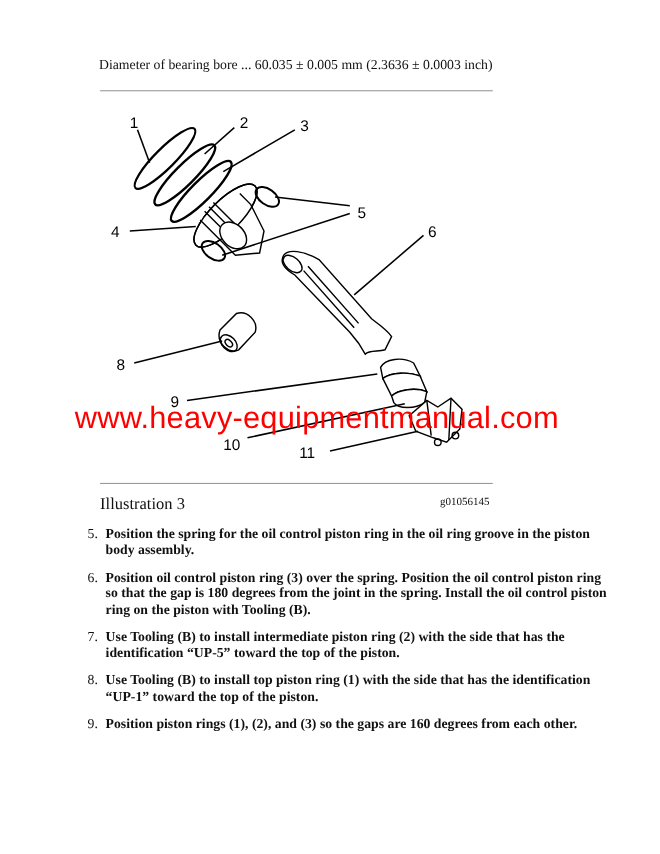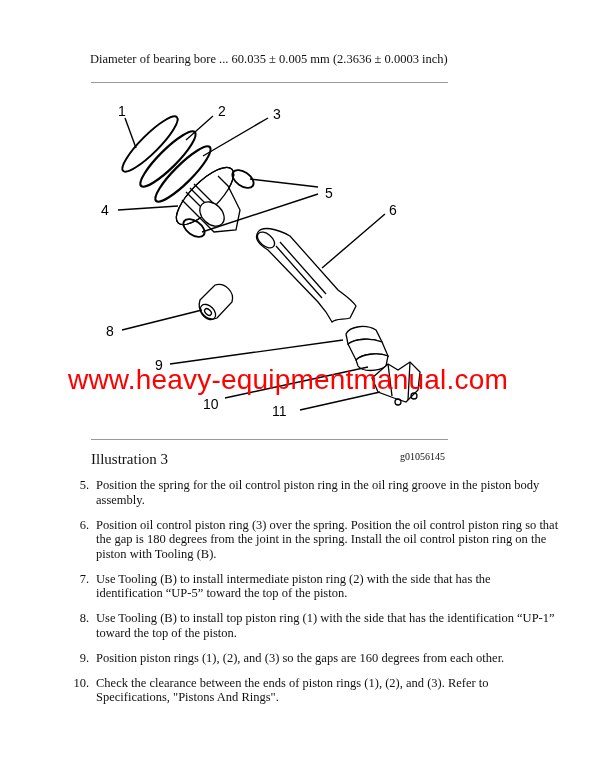--- a/index.html
+++ b/index.html
@@ -11,21 +11,21 @@
   .rule.bottom { top: 439px; }
   .figure { position: absolute; left: 0; top: 88px; width: 600px; height: 345px; }
   .caption-left { position: absolute; left: 91px; top: 451px; font-size: 15px; }
   .caption-right { position: absolute; left: 400px; top: 451px; font-size: 10px; width: 48px; text-align: left; }
   .watermark { position: absolute; left: 0; width: 508px; top: 364px; text-align: right;
                font-family: "Liberation Sans", "DejaVu Sans", sans-serif;
                font-size: 28px; color: #ff0000; letter-spacing: 0.2px; white-space: nowrap; }
   .steps { position: absolute; left: 60px; top: 478px; width: 500px; margin: 0; padding: 0; list-style: none; }
   .step { display: flex; font-size: 12.5px; line-height: 14.5px; margin-bottom: 10.5px; }
   .step-num { width: 29px; text-align: right; padding-right: 7px; flex: none; }
-  .step-text { flex: 1; }
+  .step-text { flex: 1; font-weight: bold; }
 </style>
 </head>
 <body>
 
 <div class="spec">Diameter of bearing bore ... 60.035 ± 0.005 mm (2.3636 ± 0.0003 inch)</div>
 <div class="rule top"></div>
 
 <div class="figure">
   <svg width="600" height="345" viewBox="0 88 600 345" xmlns="http://www.w3.org/2000/svg" font-family="Liberation Sans, DejaVu Sans, sans-serif" font-size="14" fill="none" stroke="#000">
 
@@ -128,17 +128,13 @@
     <span class="step-text">Use Tooling (B) to install intermediate piston ring (2) with the side that has the identification “UP-5” toward the top of the piston.</span>
   </li>
   <li class="step">
     <span class="step-num">8.</span>
     <span class="step-text">Use Tooling (B) to install top piston ring (1) with the side that has the identification “UP-1” toward the top of the piston.</span>
   </li>
   <li class="step">
     <span class="step-num">9.</span>
     <span class="step-text">Position piston rings (1), (2), and (3) so the gaps are 160 degrees from each other.</span>
   </li>
-  <li class="step">
-    <span class="step-num">10.</span>
-    <span class="step-text">Check the clearance between the ends of piston rings (1), (2), and (3). Refer to Specifications, "Pistons And Rings".</span>
-  </li>
 </ol>
 
 </body></html>

